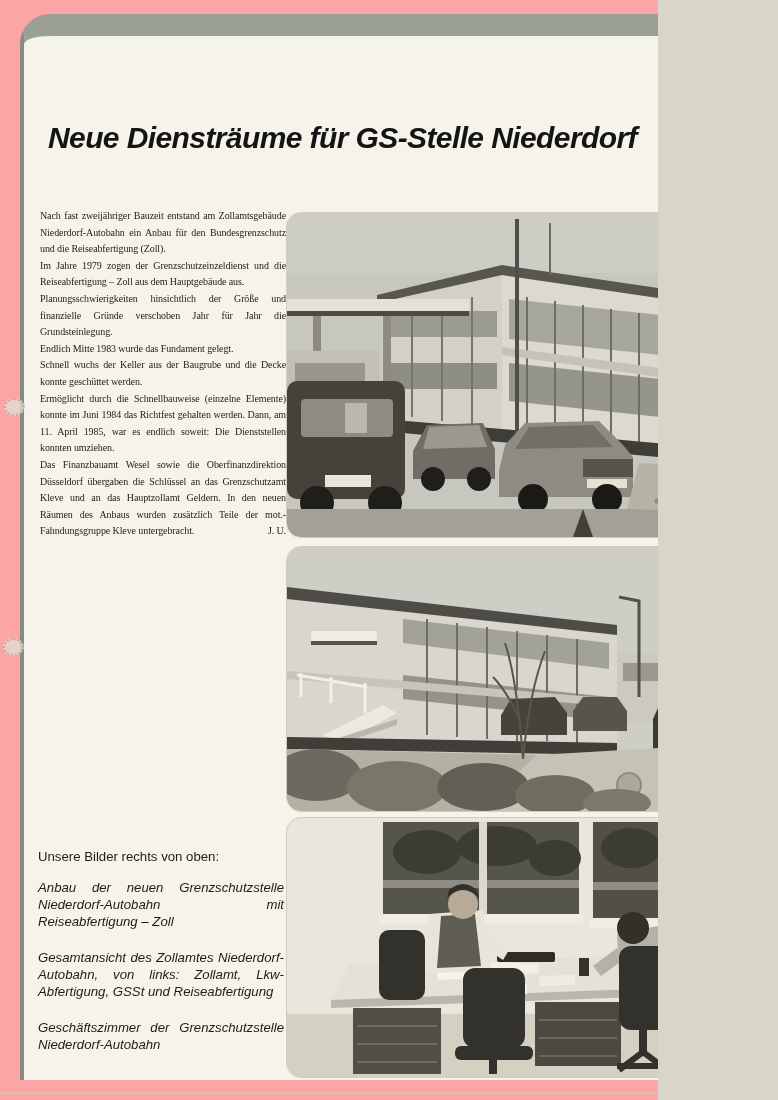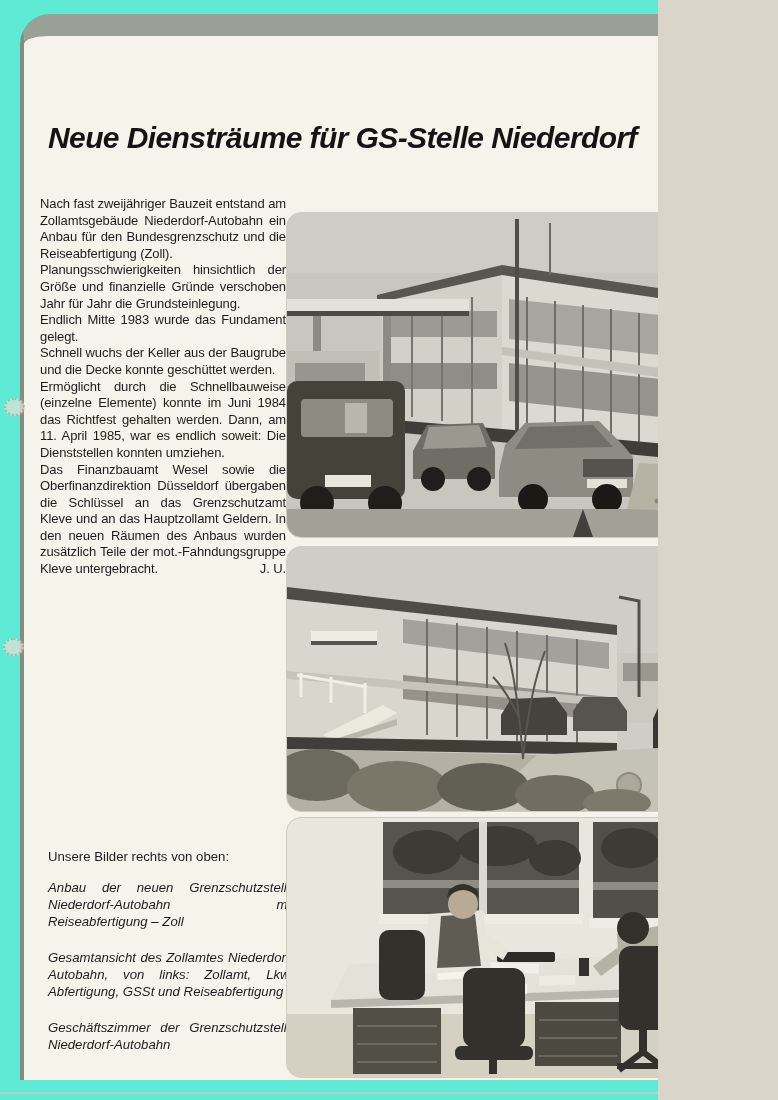--- a/index.html
+++ b/index.html
@@ -1,46 +1,46 @@
 <!DOCTYPE html>
 <html><head>
 <meta charset="utf-8">
 <style>
   html,body{margin:0;padding:0;}
   body{font-family:"Liberation Sans", sans-serif; background:#d9d5c8;}
-  .canvas{position:relative; width:658px; height:1100px; background:#5eead4; overflow:hidden;}
+  .canvas{position:relative; width:658px; height:1100px; background:#fca5a5; overflow:hidden;}
 
   
   .page-frame{
     position:absolute; left:20px; top:14px; width:737px; height:1066px;
     box-sizing:border-box;
     background:#f6f3ea;
     border-top:22px solid #9aa096;
     border-left:4px solid #878c82;
     border-right:6px solid #949a8f;
     border-radius:30px 30px 0 0;
   }
 
   .title{
     position:absolute; left:24px; top:84px; width:700px;
     font-weight:bold; font-style:italic;
     font-size:30px; line-height:35px; letter-spacing:-0.6px;
     color:#141414; white-space:nowrap; margin:0;
   }
 
   .body-col{
-    position:absolute; left:16px; top:160px; width:246px;
-    font-size:13px; line-height:16.6px; color:#1c1c1c;
-    text-align:justify; letter-spacing:-0.1px;
+    position:absolute; left:16px; top:172px; width:246px;
+    font-size:10px; line-height:16.6px; color:#1c1c1c;
+    text-align:justify; letter-spacing:-0.1px;font-family:Liberation Serif, serif;
   }
   .body-col p{margin:0;}
   .sig{float:right; padding-left:8px;}
 
   .captions{
-    position:absolute; left:24px; top:812px; width:246px;
+    position:absolute; left:14px; top:812px; width:246px;
     font-size:13.2px; line-height:17px; color:#1c1c1c; text-align:justify;
   }
   .captions .intro{margin:0 0 14px 0; font-style:normal;}
   .captions p.cap{margin:0 0 19px 0; font-style:italic;}
 
   .photo{
     position:absolute; left:263px; width:460px;
     border-radius:14px; overflow:hidden; background:#c9c8c1;
     outline:1px solid #cfccc0;
   }
@@ -73,20 +73,21 @@
   <div class="scan-edge"></div>
 
   <div style="position:absolute; left:24px; top:36px; width:727px; height:1044px;">
 
     <h1 class="title">
       <span>Neue Diensträume für GS-Stelle Niederdorf</span><br>
     </h1>
 
     <div class="body-col">
       <p>Nach fast zweijähriger Bauzeit entstand am Zollamtsgebäude Niederdorf-Autobahn ein Anbau für den Bundesgrenzschutz und die Reiseabfertigung (Zoll).</p>
+      <p>Im Jahre 1979 zogen der Grenzschutzeinzeldienst und die Reiseabfertigung – Zoll aus dem Hauptgebäude aus.</p>
       <p>Planungsschwierigkeiten hinsichtlich der Größe und finanzielle Gründe verschoben Jahr für Jahr die Grundsteinlegung.</p>
       <p>Endlich Mitte 1983 wurde das Fundament gelegt.</p>
       <p>Schnell wuchs der Keller aus der Baugrube und die Decke konnte geschüttet werden.</p>
       <p>Ermöglicht durch die Schnellbauweise (einzelne Elemente) konnte im Juni 1984 das Richtfest gehalten werden. Dann, am 11. April 1985, war es endlich soweit: Die Dienststellen konnten umziehen.</p>
       <p><span>Das Finanzbauamt Wesel sowie die Oberfinanzdirektion Düsseldorf übergaben die Schlüssel an das Grenzschutzamt Kleve und an das Hauptzollamt Geldern. In den neuen Räumen des Anbaus wurden zusätzlich Teile der mot.-Fahndungsgruppe Kleve untergebracht.</span><span class="sig">J. U.</span></p>
     </div>
 
     <div class="captions">
       <p class="intro">Unsere Bilder rechts von oben:</p>
       <p class="cap">Anbau der neuen Grenzschutzstelle Niederdorf-Autobahn mit Reiseabfertigung – Zoll</p>

